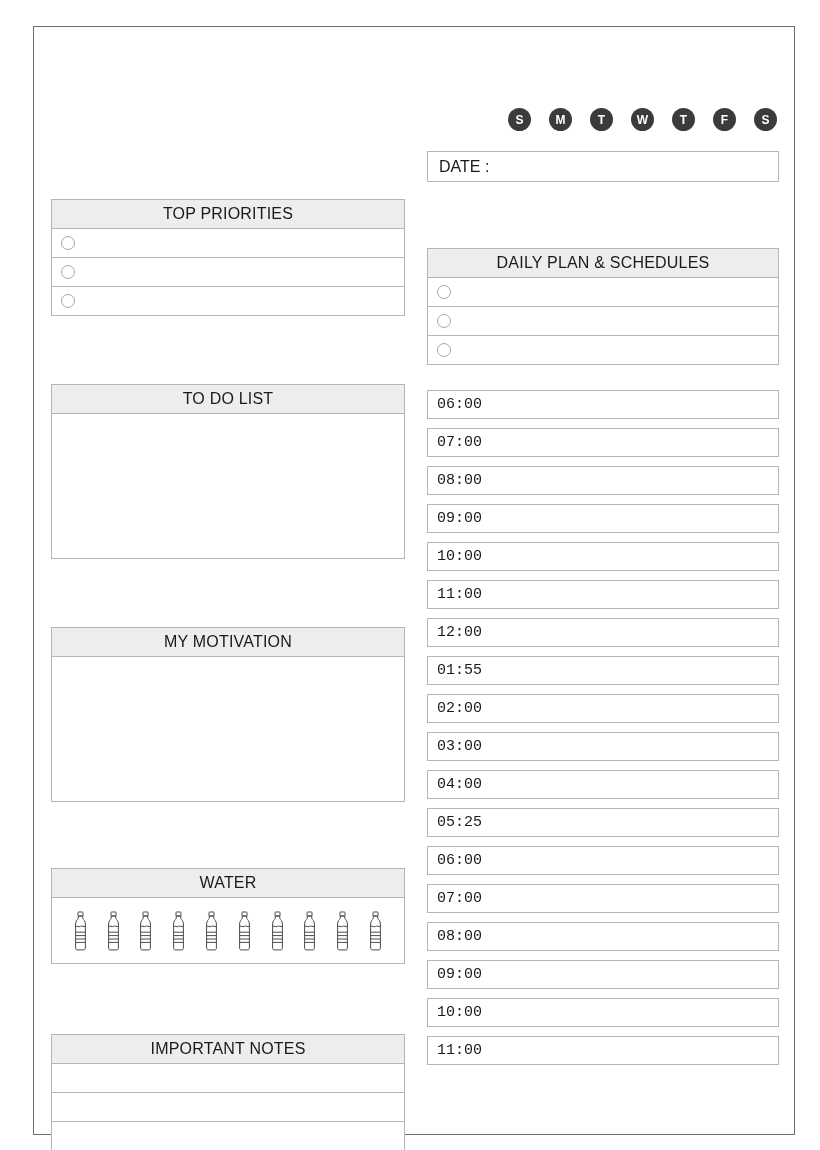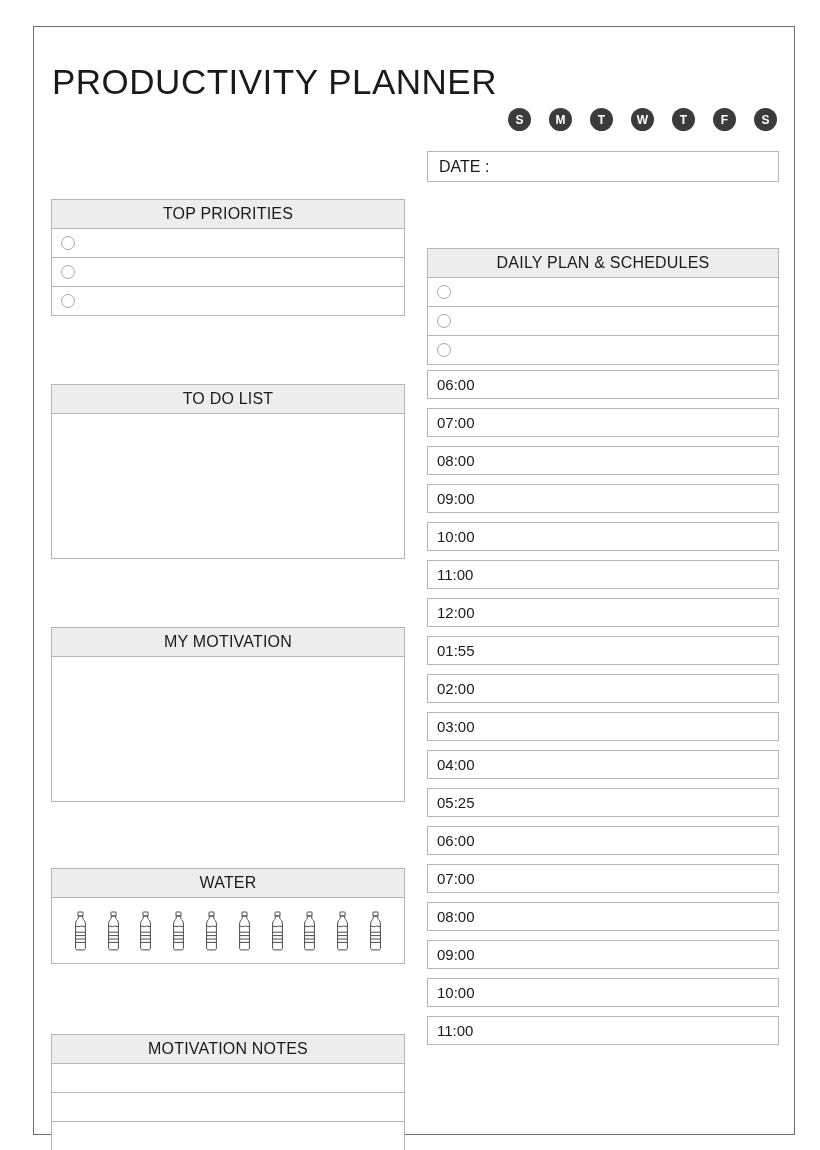--- a/index.html
+++ b/index.html
@@ -122,21 +122,21 @@
   .date-field {
     border: 1px solid #b5b5b5;
     height: 31px;
     display: flex;
     align-items: center;
     padding-left: 11px;
     font-size: 16px;
     background: #ffffff;
   }
 
-  .time-list { margin-top: 5px; }
+  .time-list { margin-top: 25px; font-family: Liberation Mono, monospace; }
   .time-slot {
     border: 1px solid #b5b5b5;
     height: 29px;
     margin-bottom: 9px;
     display: flex;
     align-items: center;
     padding-left: 9px;
     font-size: 15px;
     background: #ffffff;
   }
@@ -151,21 +151,20 @@
     justify-content: space-around;
     padding: 0 12px;
     background: #ffffff;
   }
 </style>
 </head>
 <body>
 
 <div class="page">
 
-  <div class="planner-title">PRODUCTIVITY PLANNER</div>
 
   <div class="weekdays">
       <div class="day-circle">S</div>
       <div class="day-circle">M</div>
       <div class="day-circle">T</div>
       <div class="day-circle">W</div>
       <div class="day-circle">T</div>
       <div class="day-circle">F</div>
       <div class="day-circle">S</div>
     </div>
@@ -338,21 +337,21 @@
   <line x1="3.7" y1="28.0" x2="13.3" y2="28.0"></line>
   <line x1="3.7" y1="31.4" x2="13.3" y2="31.4"></line>
 </svg>
           </span>
         </div>
     </div>
 
     <div class="spacer-26"></div>
 
     <div>
-      <div class="sec-header">MOTIVATION NOTES</div>
+      <div class="sec-header">IMPORTANT NOTES</div>
       <div>
           <div class="note-row" style="display: flex; align-items: center; padding-left: 9px; font-size: 15px;"></div>
           <div class="note-row" style="display: flex; align-items: center; padding-left: 9px; font-size: 15px;"></div>
           <div class="note-row" style="display: flex; align-items: center; padding-left: 9px; font-size: 15px;"></div>
           <div class="note-row" style="display: flex; align-items: center; padding-left: 9px; font-size: 15px;"></div>
           <div class="note-row" style="display: flex; align-items: center; padding-left: 9px; font-size: 15px;"></div>
         </div>
     </div>
 
   </div>

